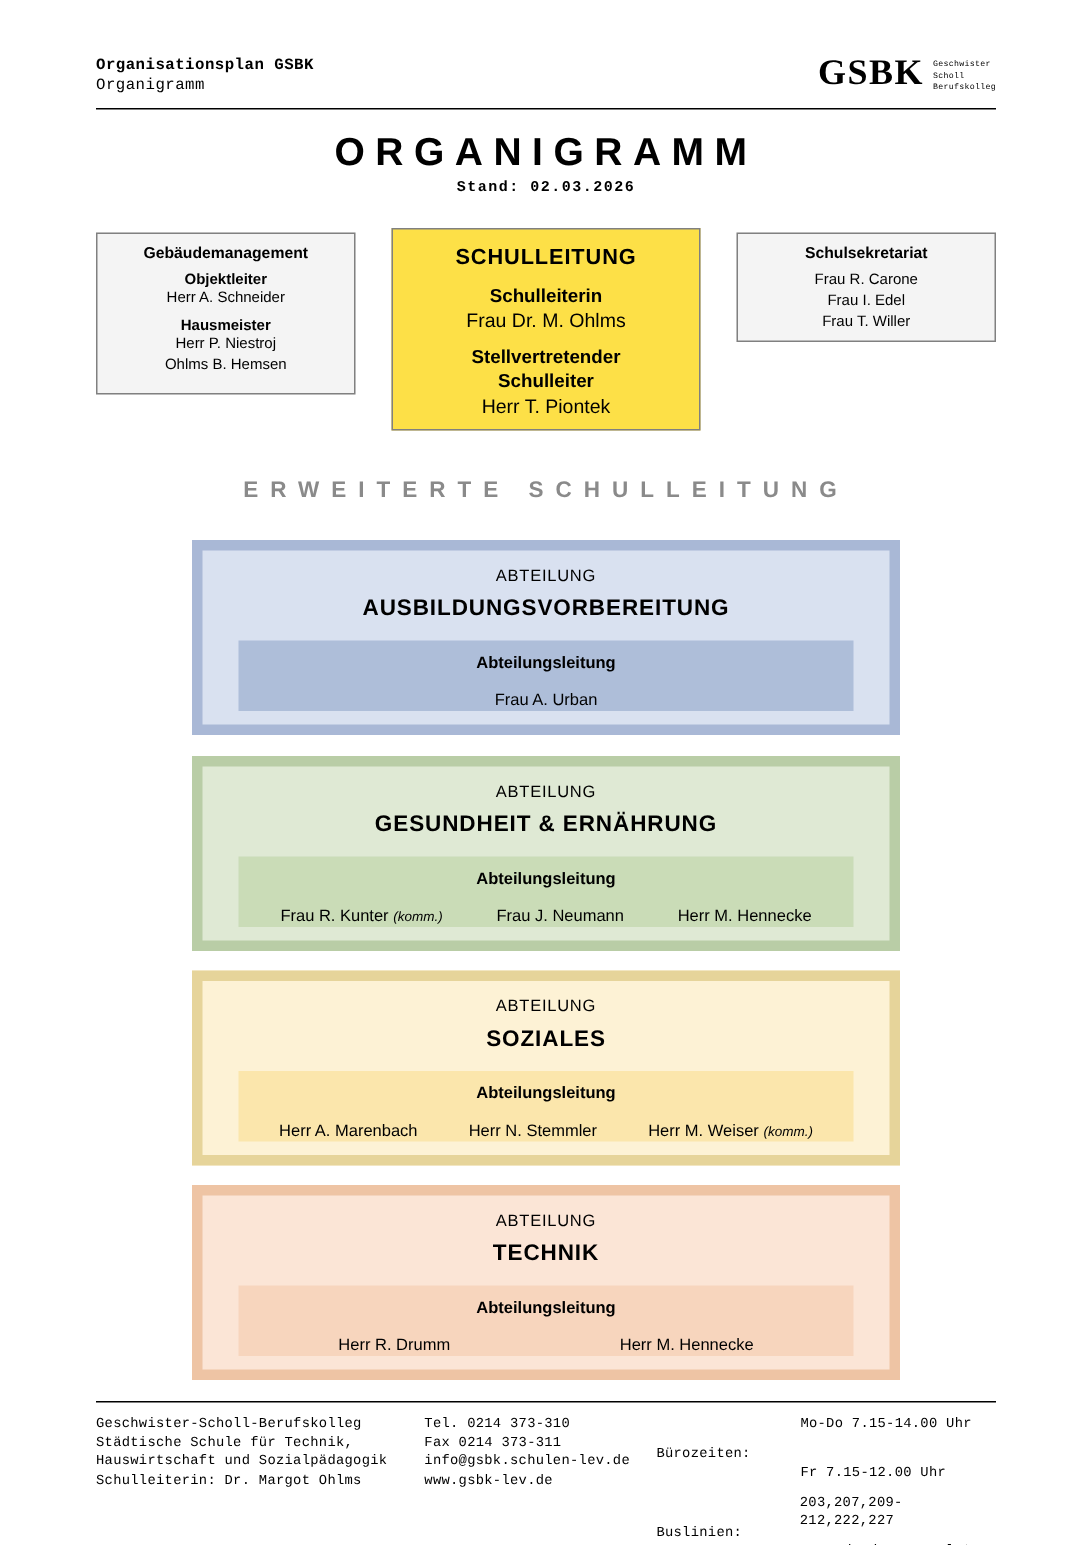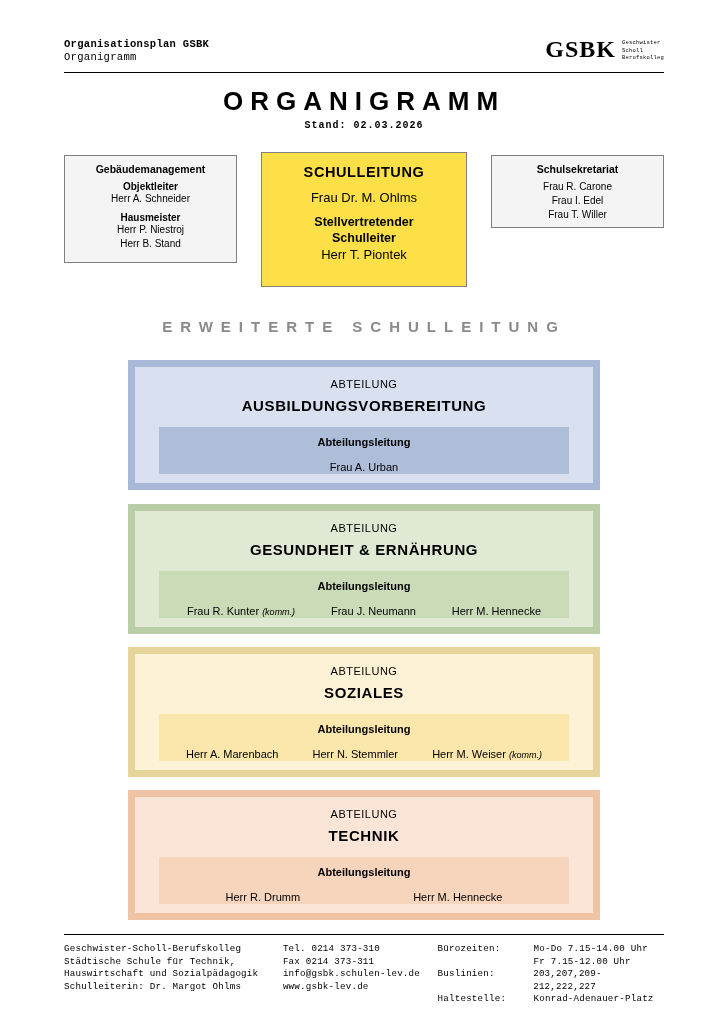--- a/index.html
+++ b/index.html
@@ -215,21 +215,21 @@
     font-family: "Liberation Mono", monospace;
     font-size: 9.2px;
     line-height: 12.5px;
     letter-spacing: 0.2px;
     display: flex;
   }
   .fcol1 { width: 232px; }
   .fcol2 { width: 164px; }
   .fcol3 { width: 240px; }
   .fcol3 .frow { display: flex; }
-  .fcol3 .flabel { width: 96px; }
+  .fcol3 .flabel { width: 96px; margin-top: 20px; }
 </style>
 </head>
 <body>
 
 <div class="page">
 
   <div class="header">
     <div class="header-left">
       <div class="line1">Organisationsplan GSBK</div>
       <div class="line2">Organigramm</div>
@@ -247,25 +247,26 @@
 
   <div class="title">ORGANIGRAMM</div>
   <div class="subtitle">Stand: 02.03.2026</div>
 
   <div class="box box-gebaeude">
     <div class="b-title">Gebäudemanagement</div>
     <div class="b-role">Objektleiter</div>
     <div class="b-name">Herr A. Schneider</div>
     <div class="b-role">Hausmeister</div>
     <div class="b-name">Herr P. Niestroj</div>
-    <div class="b-name">Herr B. Stand</div>
+    <div class="b-name">Ohlms B. Hemsen</div>
   </div>
 
   <div class="box box-schulleitung">
     <div class="sl-title">SCHULLEITUNG</div>
+    <div class="sl-role">Schulleiterin</div>
     <div class="sl-name">Frau Dr. M. Ohlms</div>
     <div class="sl-role">Stellvertretender</div>
     <div class="sl-role">Schulleiter</div>
     <div class="sl-name">Herr T. Piontek</div>
   </div>
 
   <div class="box box-sekretariat">
     <div class="b-title">Schulsekretariat</div>
     <div class="b-name">Frau R. Carone</div>
     <div class="b-name">Frau I. Edel</div>

